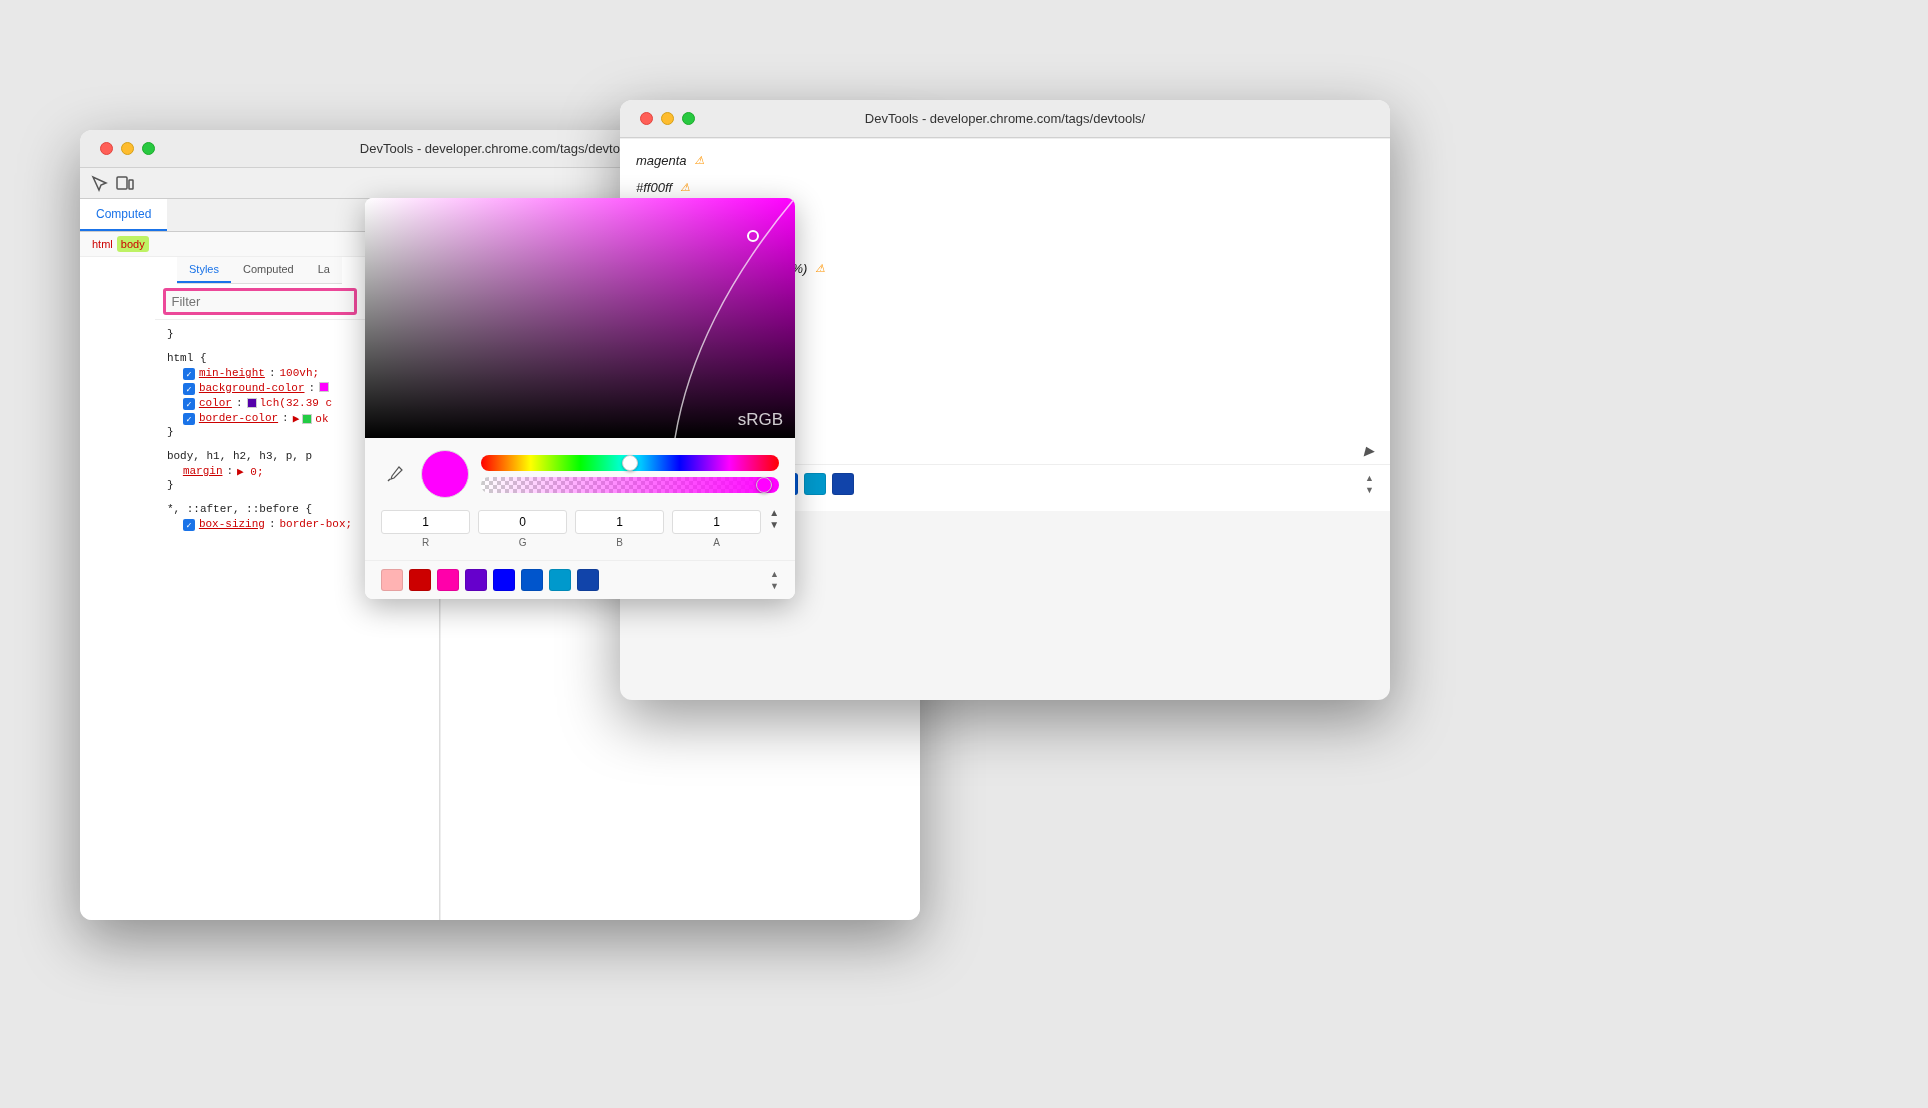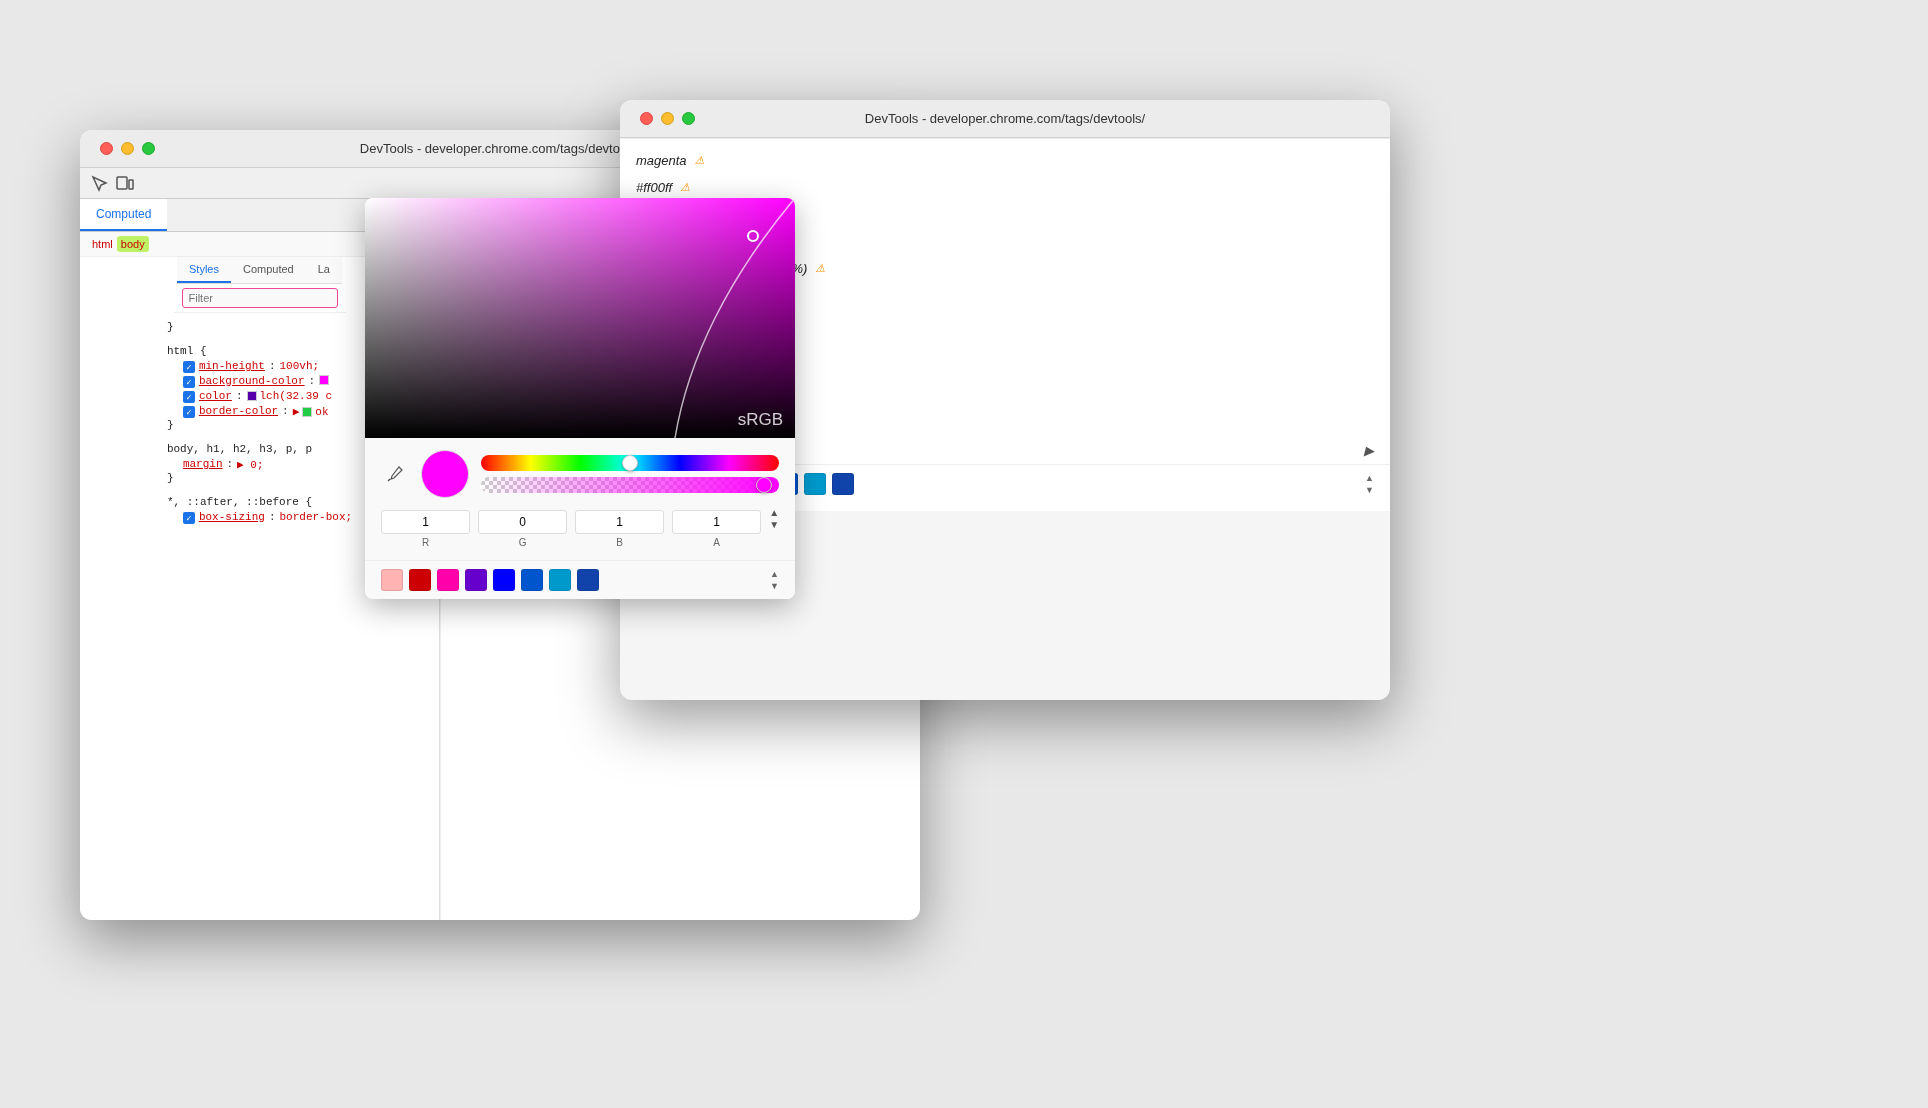--- a/index.html
+++ b/index.html
@@ -165,22 +165,22 @@
 
     .filter-bar {
       padding: 4px 8px;
       border-bottom: 1px solid #eee;
       background: #fff;
     }
 
     .filter-input {
       width: 100%;
       padding: 3px 6px;
-      font-size: 11px;
-      border: 1px solid #ec4899;
+      font-size: 13px;
+      border: 3px solid #ec4899;
       border-radius: 3px;
       background: #f9f9f9;
       color: #333;
     }
 
     .css-rules {
       flex: 1;
       overflow-y: auto;
       padding: 8px;
       font-size: 11px;

